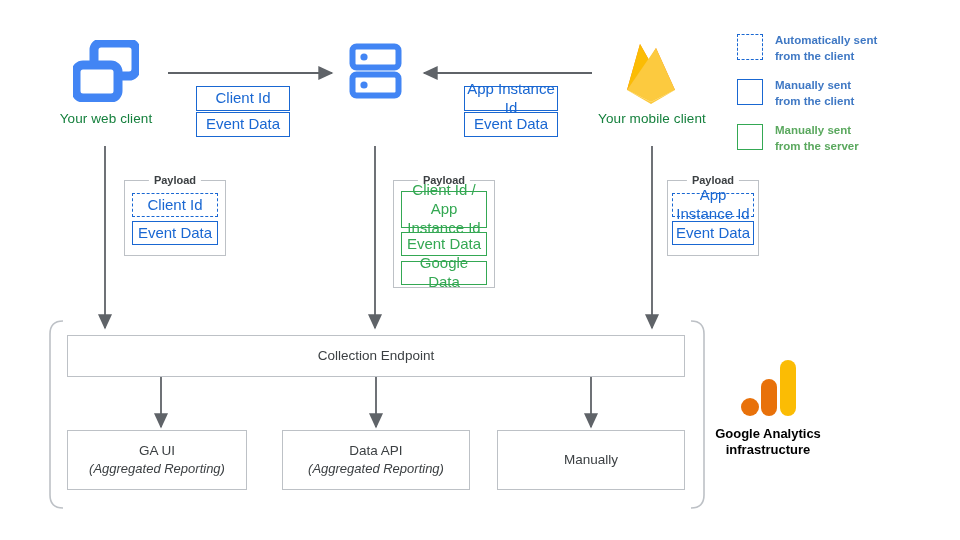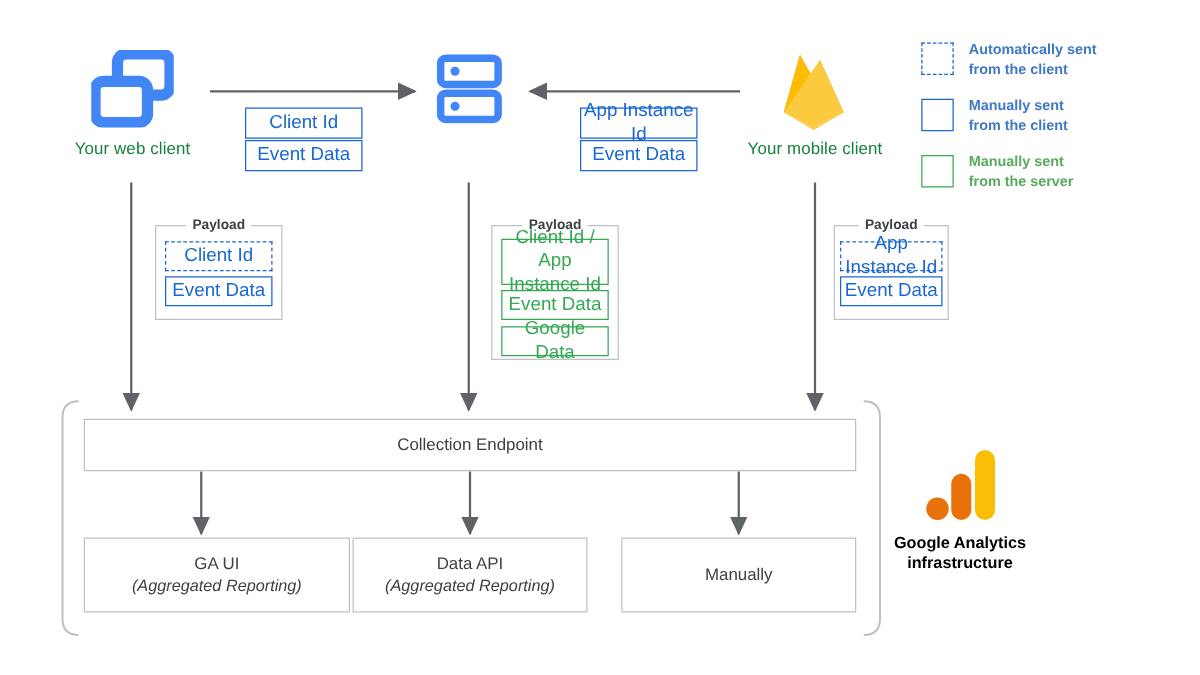--- a/index.html
+++ b/index.html
@@ -185,21 +185,21 @@
 
   <div class="abs payload-box" style="left:667px; top:180px; width:92px; height:76px;"></div>
   <div class="payload-label" style="left:713px; top:180px;">Payload</div>
   <div class="abs chip bluedash" style="left:672px; top:193px; width:82px; height:24px;">App Instance Id</div>
   <div class="abs chip blue" style="left:672px; top:221px; width:82px; height:24px;">Event Data</div>
 
   <div class="abs plain-box" style="left:67px; top:335px; width:618px; height:42px;">
     <div class="title">Collection Endpoint</div>
   </div>
 
-  <div class="abs plain-box" style="left:67px; top:430px; width:213px; height:60px;">
+  <div class="abs plain-box" style="left:67px; top:430px; width:180px; height:60px;">
     <div class="title">GA UI</div>
     <div class="sub">(Aggregated Reporting)</div>
   </div>
 
   <div class="abs plain-box" style="left:282px; top:430px; width:188px; height:60px;">
     <div class="title">Data API</div>
     <div class="sub">(Aggregated Reporting)</div>
   </div>
 
   <div class="abs plain-box" style="left:497px; top:430px; width:188px; height:60px;">

